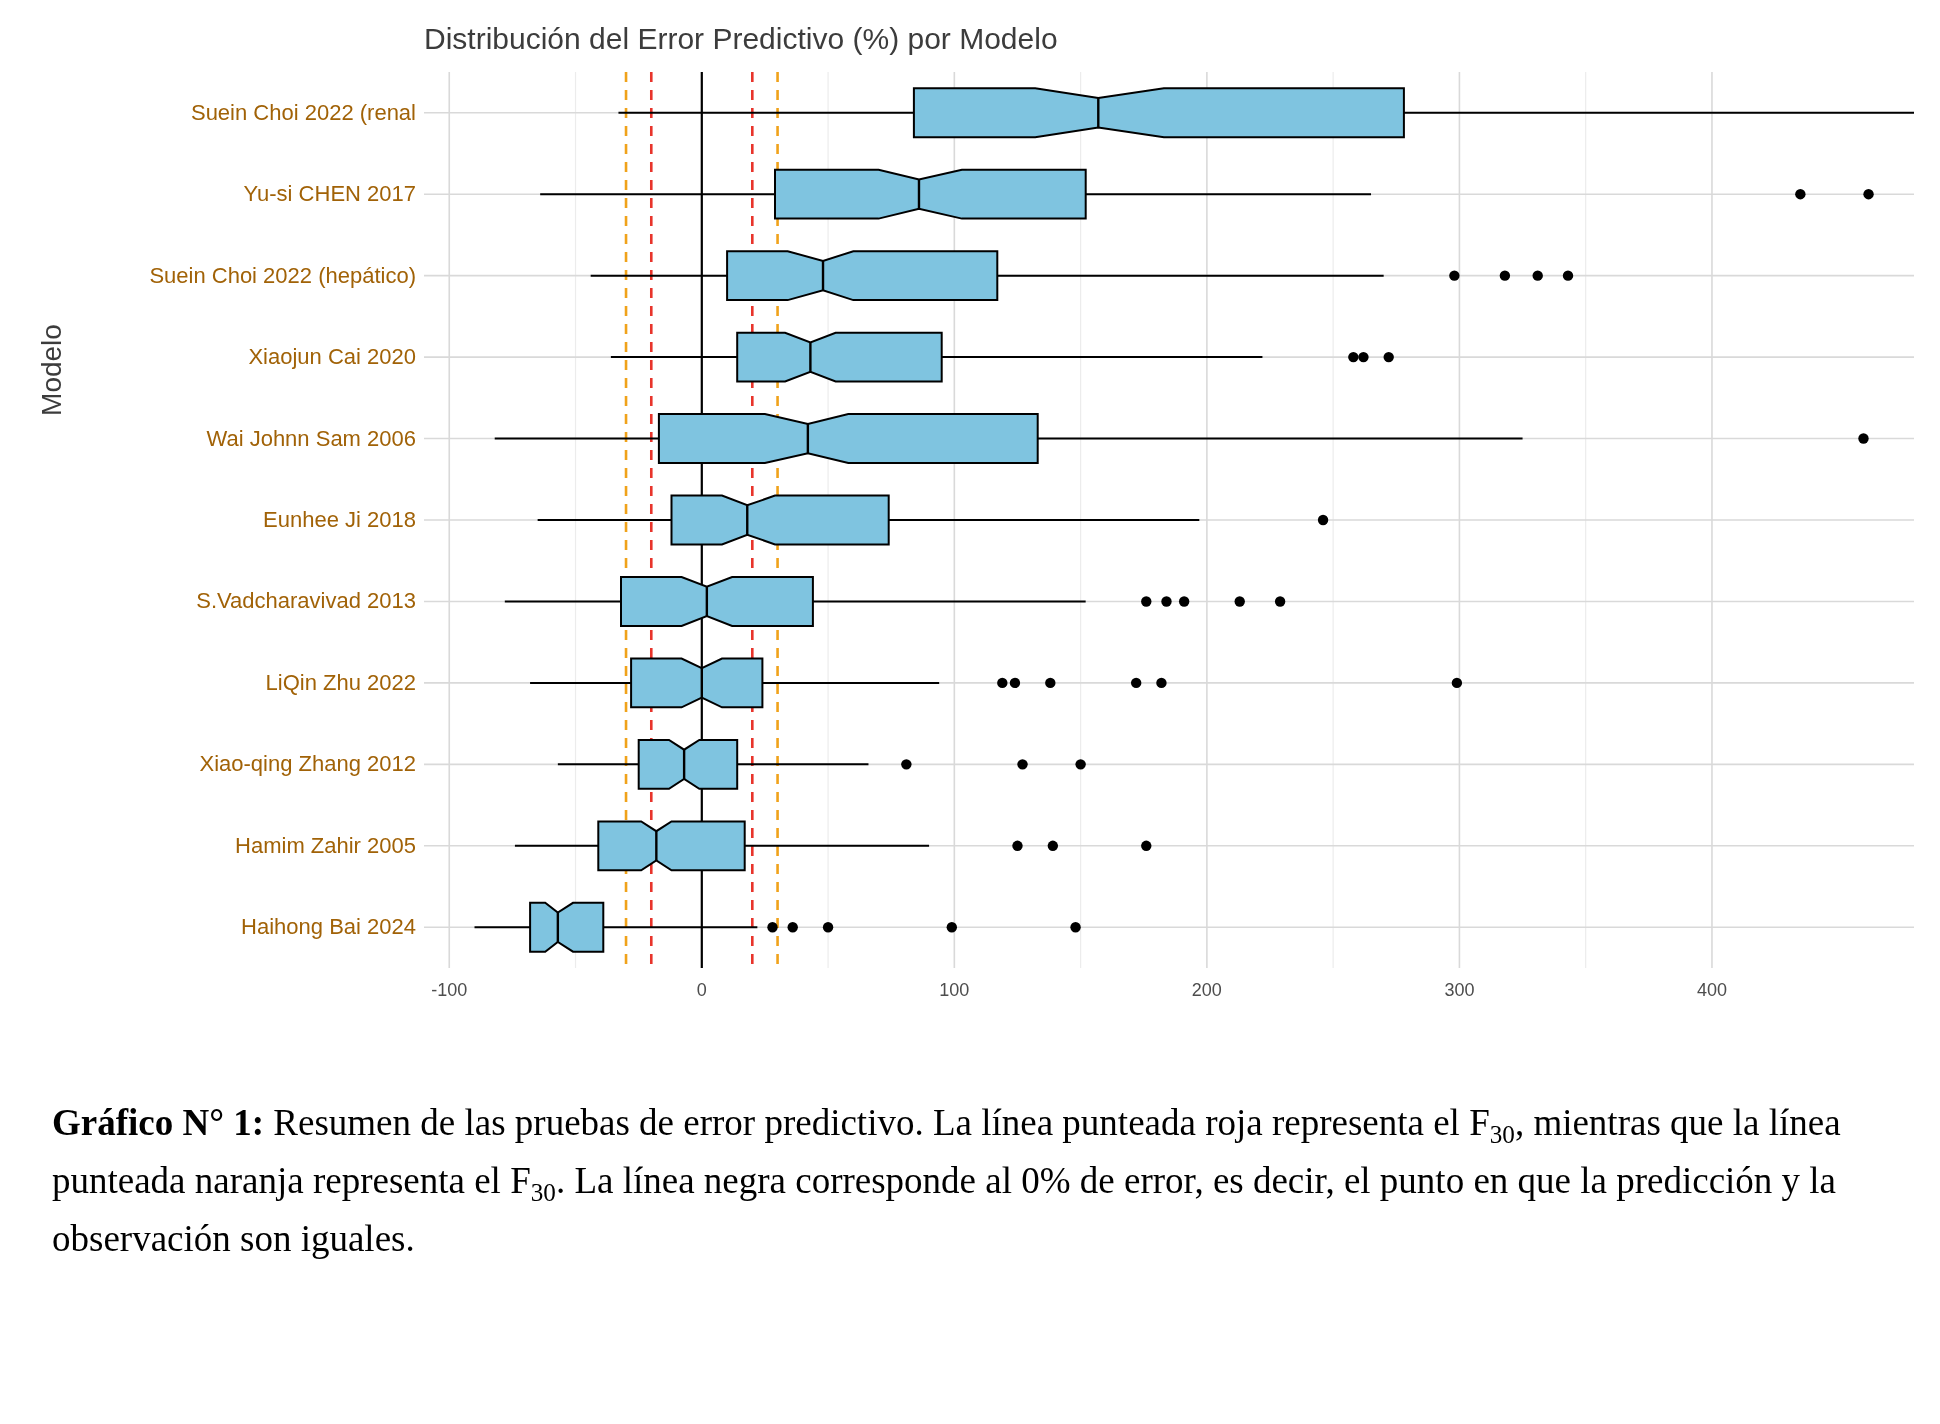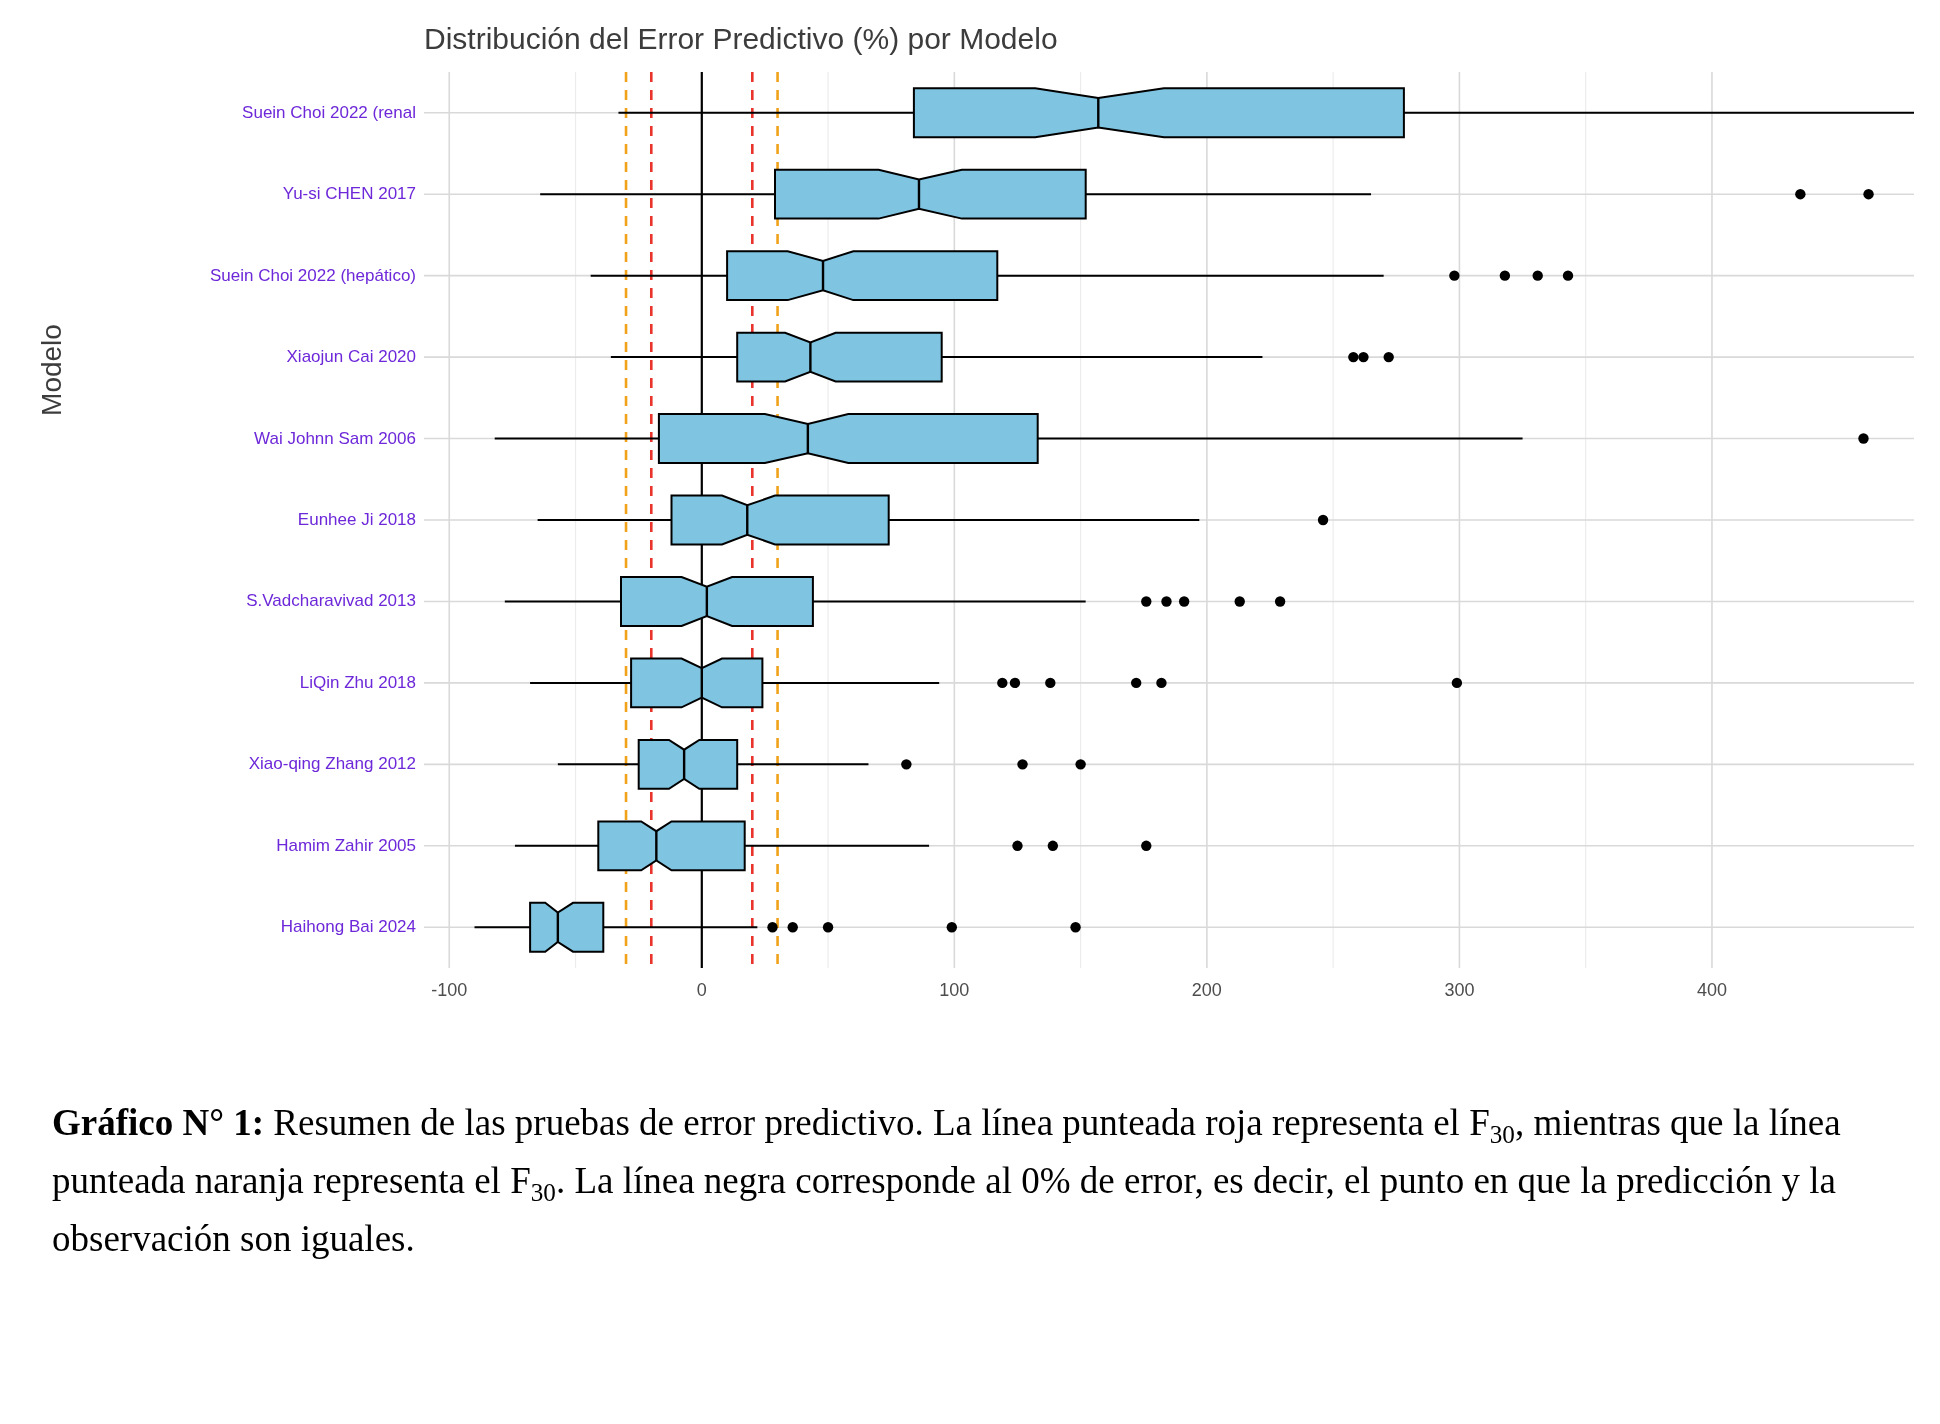--- a/index.html
+++ b/index.html
@@ -53,22 +53,22 @@
     top: 1018px;
     width: 1940px;
     text-align: center;
     font-size: 28px;
     color: #3c3c3c;
   }
   .ytick-label {
     position: absolute;
     right: 0;
     text-align: right;
-    font-size: 17px;
-    color: #6d28d9;
+    font-size: 22px;
+    color: #a16207;
     white-space: nowrap;
     transform: translateY(-50%);
   }
   #ytick-holder {
     position: absolute;
     left: 60px;
     top: 0;
     width: 356px;
     height: 1070px;
   }
@@ -122,21 +122,21 @@
     <div id="y-axis-label">Modelo</div>
 
     <div id="ytick-holder">
         <div class="ytick-label" style="top: 112.727px;">Suein Choi 2022 (renal</div>
         <div class="ytick-label" style="top: 194.182px;">Yu-si CHEN 2017</div>
         <div class="ytick-label" style="top: 275.636px;">Suein Choi 2022 (hepático)</div>
         <div class="ytick-label" style="top: 357.091px;">Xiaojun Cai 2020</div>
         <div class="ytick-label" style="top: 438.545px;">Wai Johnn Sam 2006</div>
         <div class="ytick-label" style="top: 520px;">Eunhee Ji 2018</div>
         <div class="ytick-label" style="top: 601.455px;">S.Vadcharavivad 2013</div>
-        <div class="ytick-label" style="top: 682.909px;">LiQin Zhu 2018</div>
+        <div class="ytick-label" style="top: 682.909px;">LiQin Zhu 2022</div>
         <div class="ytick-label" style="top: 764.364px;">Xiao-qing Zhang 2012</div>
         <div class="ytick-label" style="top: 845.818px;">Hamim Zahir 2005</div>
         <div class="ytick-label" style="top: 927.273px;">Haihong Bai 2024</div>
       </div>
 
     <div id="panel">
         <svg width="1490" height="896">
           <rect x="0" y="0" width="1490" height="896" fill="#ffffff"></rect>
           <line x1="25.25423728813559" y1="0" x2="25.25423728813559" y2="896" stroke="#d9d9d9" stroke-width="1.6"></line>
           <line x1="277.79661016949154" y1="0" x2="277.79661016949154" y2="896" stroke="#d9d9d9" stroke-width="1.6"></line>

